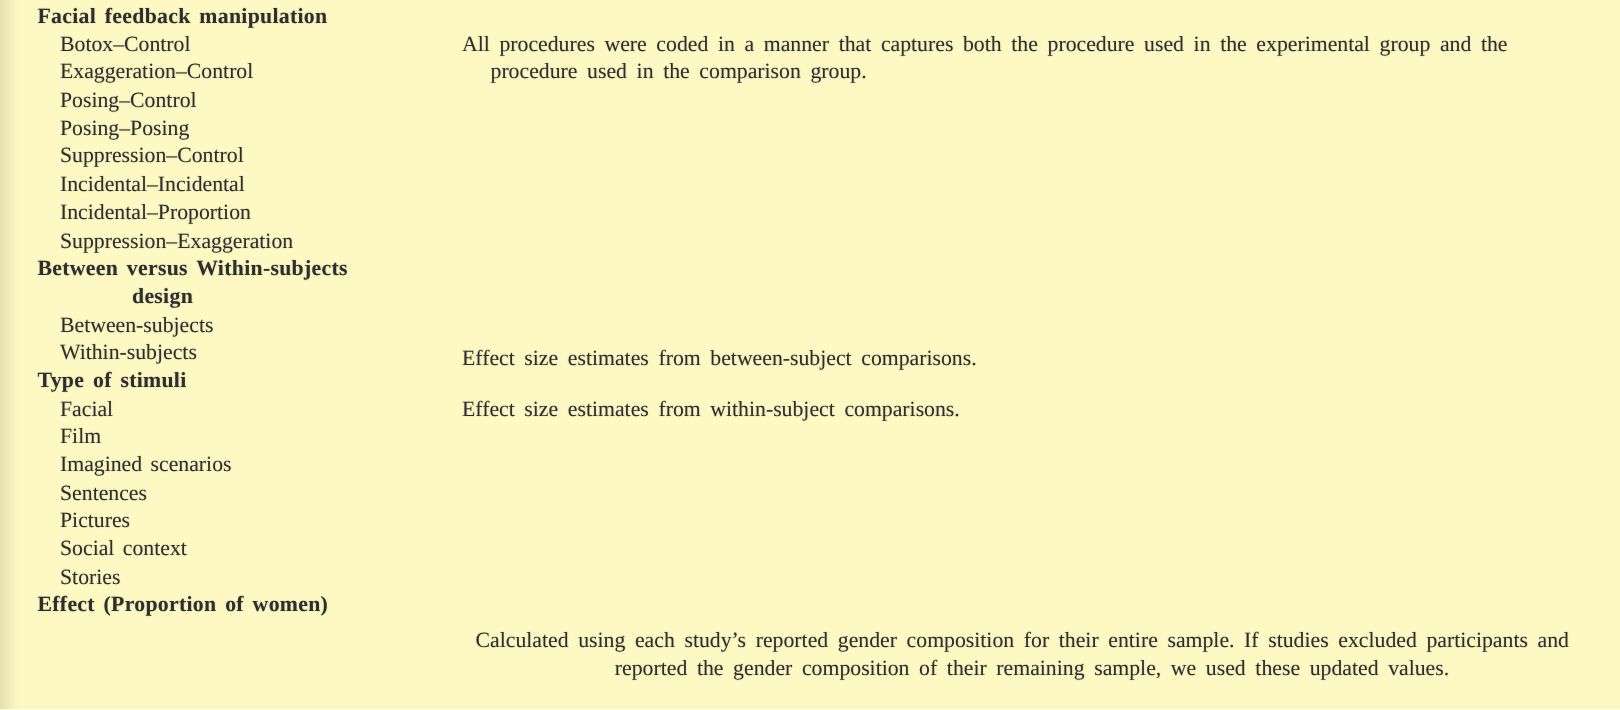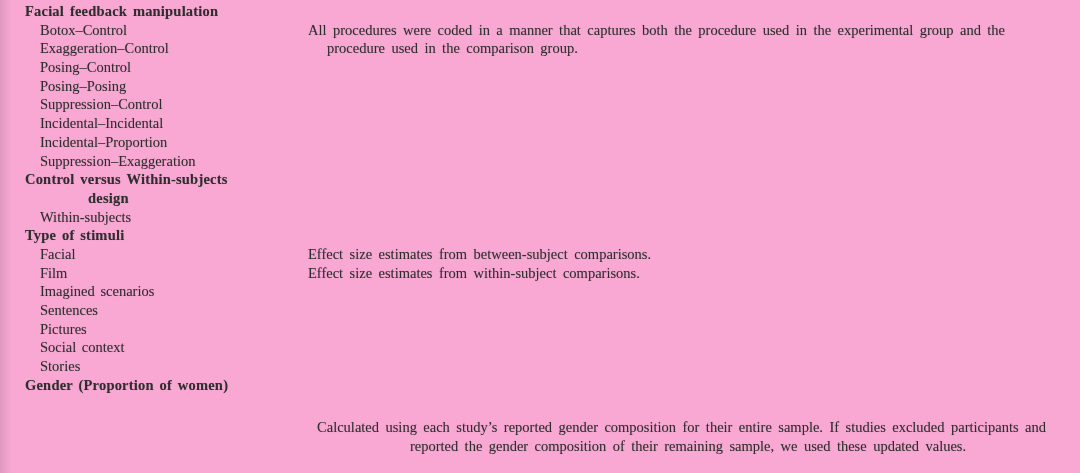--- a/index.html
+++ b/index.html
@@ -1,20 +1,20 @@
 <!DOCTYPE html>
 <html><head>
 <meta charset="utf-8">
 <style>
   html, body { margin: 0; padding: 0; background: #ffffff; }
   .sheet {
     position: relative;
     width: 1080px;
     height: 473px;
-    background: #f9a8d4;
+    background: #fef9c3;
     font-family: "Liberation Serif", serif;
     font-size: 14.5px;
     line-height: 18.7px;
     color: #2e2e2e;
     overflow: hidden;
     text-shadow: 0 0 1px rgba(80,80,80,0.35);
   }
   
   .sheet::before {
     content: "";
@@ -40,51 +40,52 @@
   .item { padding-left: 15px; }
   .desc {
     position: absolute;
     left: 308px;
     width: 735px;
     padding-left: 19px;
     text-indent: -19px;
     word-spacing: 2.8px;
   }
   .desc-1 { top: 20.7px; }
-  .desc-2 { top: 245px; white-space: nowrap; }
+  .desc-2 { top: 230px; white-space: nowrap; }
   .desc-3 { top: 263.8px; white-space: nowrap; }
   .desc-4 { top: 418px; width: 742px; padding-left: 13px; text-indent: -13px; left: 304px; text-align: center; }
 </style>
 </head>
 <body>
 
 <div class="sheet">
 
   <div class="left-col">
     <div class="line hdr">Facial feedback manipulation</div>
     <div class="line item">Botox–Control</div>
     <div class="line item">Exaggeration–Control</div>
     <div class="line item">Posing–Control</div>
     <div class="line item">Posing–Posing</div>
     <div class="line item">Suppression–Control</div>
     <div class="line item">Incidental–Incidental</div>
     <div class="line item">Incidental–Proportion</div>
     <div class="line item">Suppression–Exaggeration</div>
-    <div class="line hdr">Control versus Within-subjects</div>
+    <div class="line hdr">Between versus Within-subjects</div>
     <div class="line hdr-cont">design</div>
+    <div class="line item">Between-subjects</div>
     <div class="line item">Within-subjects</div>
     <div class="line hdr">Type of stimuli</div>
     <div class="line item">Facial</div>
     <div class="line item">Film</div>
     <div class="line item">Imagined scenarios</div>
     <div class="line item">Sentences</div>
     <div class="line item">Pictures</div>
     <div class="line item">Social context</div>
     <div class="line item">Stories</div>
-    <div class="line hdr">Gender (Proportion of women)</div>
+    <div class="line hdr">Effect (Proportion of women)</div>
   </div>
 
   <div class="desc desc-1">All procedures were coded in a manner that captures both the procedure used in the experimental group and the procedure used in the comparison group.</div>
   <div class="desc desc-2">Effect size estimates from between-subject comparisons.</div>
   <div class="desc desc-3">Effect size estimates from within-subject comparisons.</div>
   <div class="desc desc-4">Calculated using each study’s reported gender composition for their entire sample. If studies excluded participants and reported the gender composition of their remaining sample, we used these updated values.</div>
 
 </div>
 
 </body></html>

